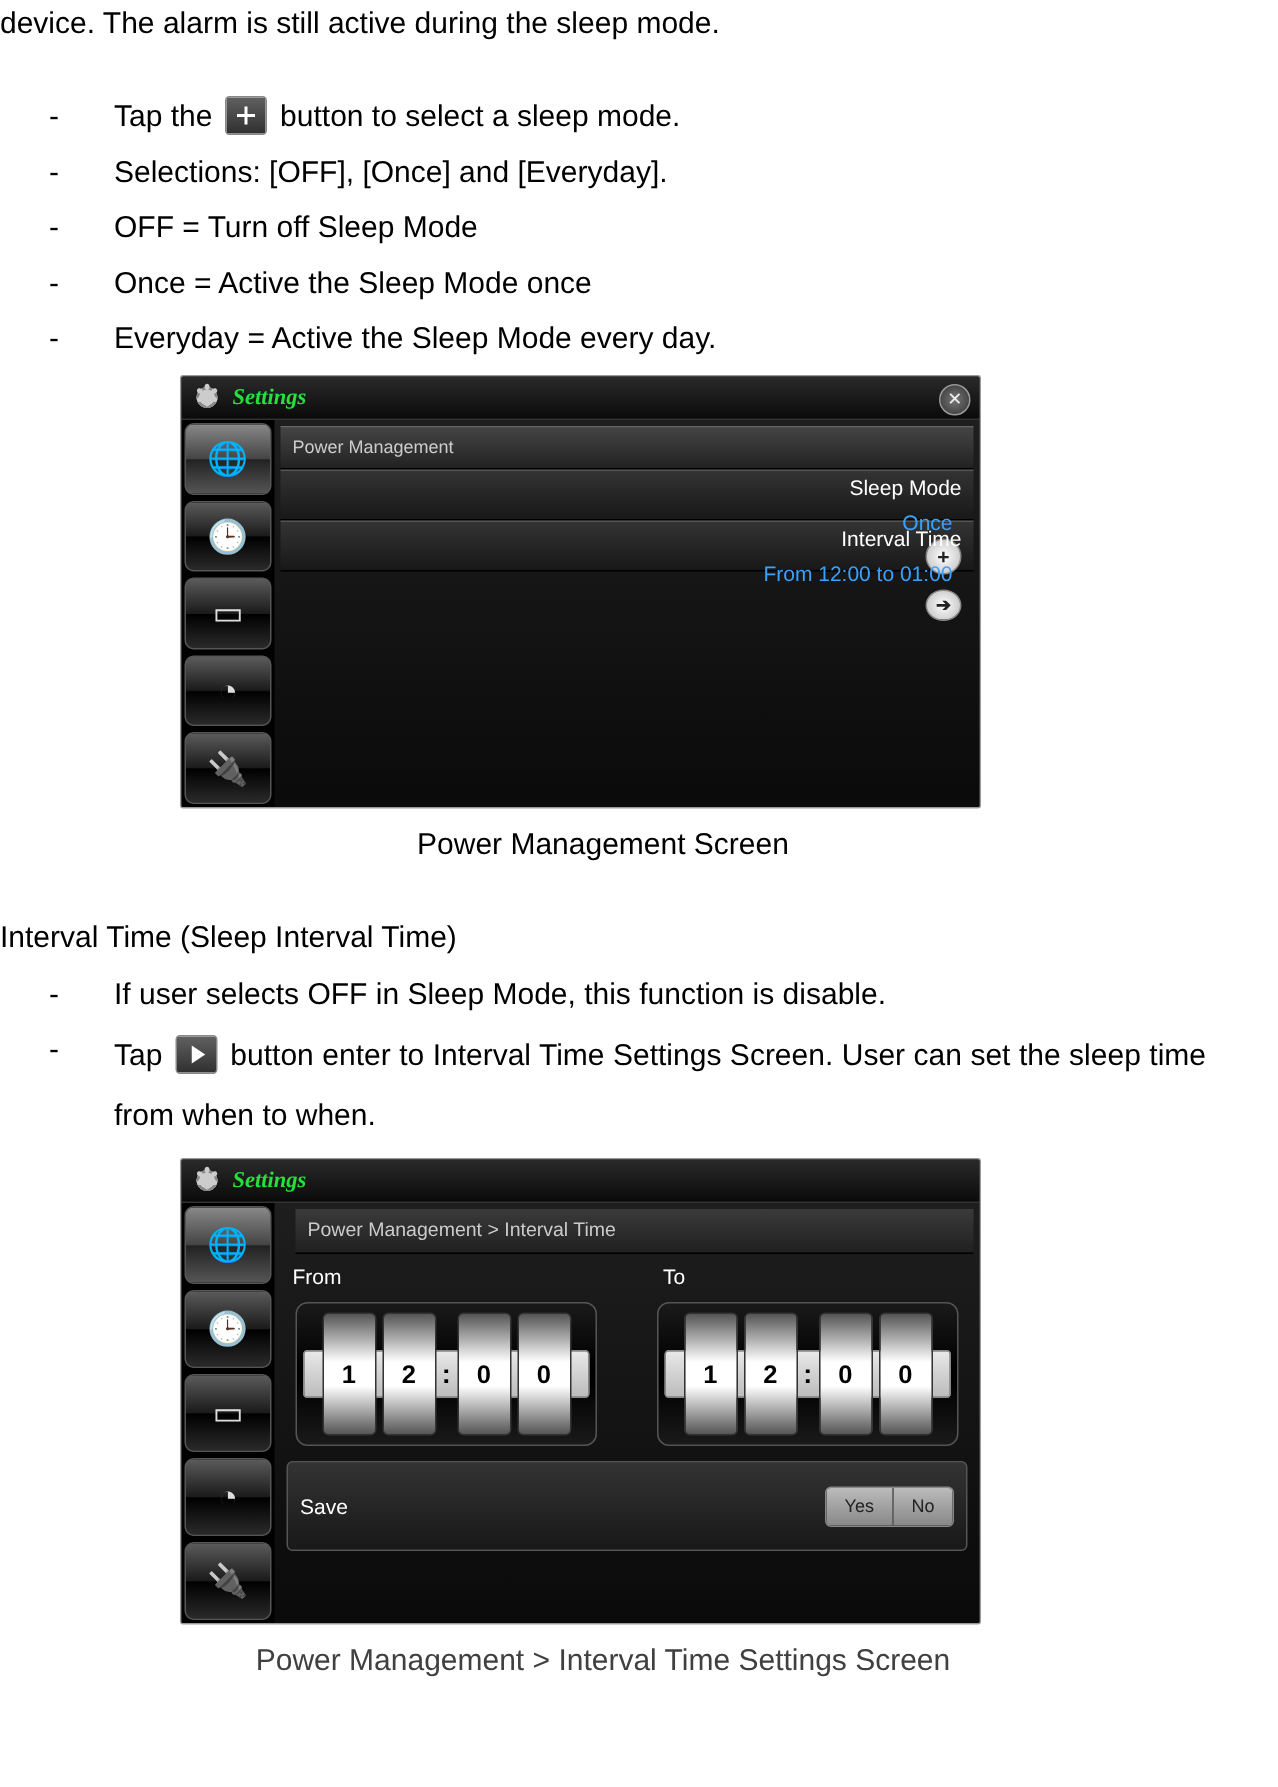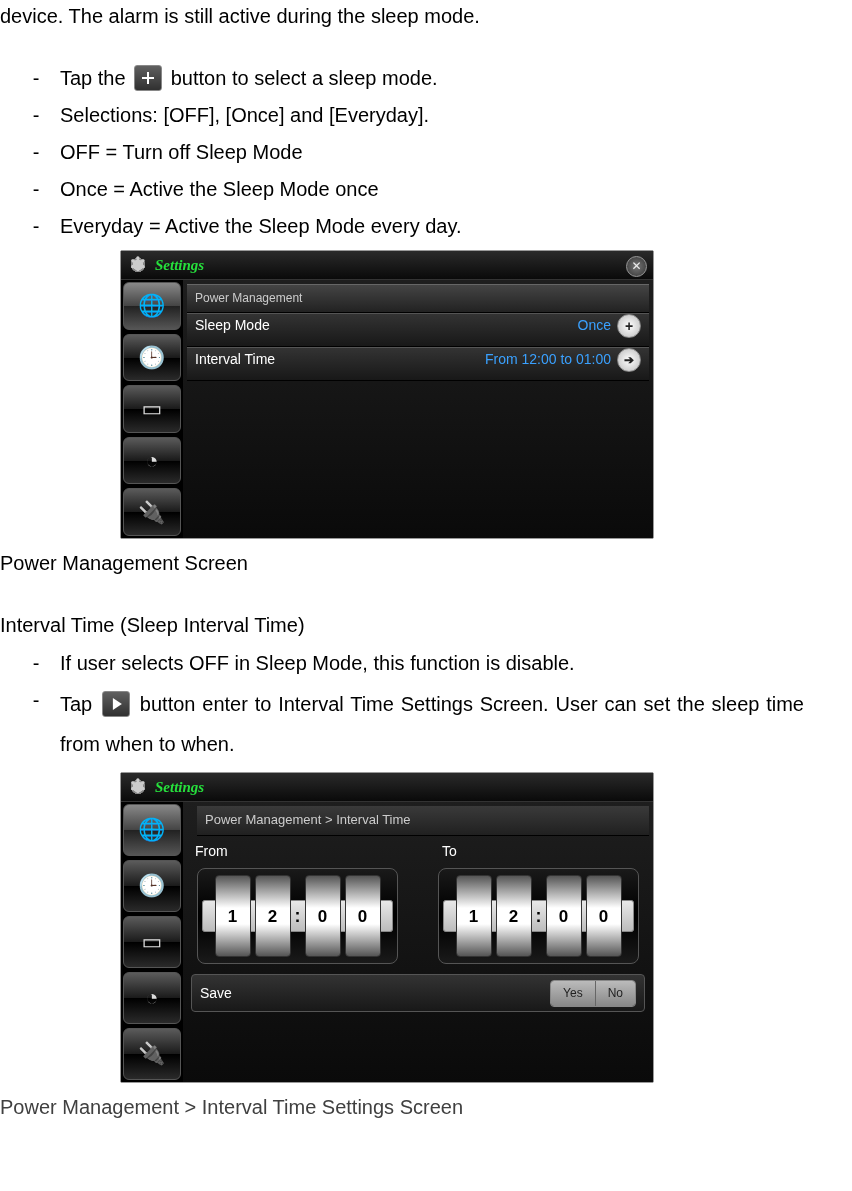--- a/index.html
+++ b/index.html
@@ -30,20 +30,21 @@
     align-items:flex-start;
   }
   ul.bullets > li .dash{
     width:12px;
     flex-shrink:0;
     text-align:center;
   }
   ul.bullets > li .text{
     flex:1;
     text-align:justify;
+    margin-left:16px;
   }
   .inline-icon{
     display:inline-block;
     width:26px;
     height:24px;
     vertical-align:-6px;
     margin:0 3px;
     border-radius:3px;
     background:linear-gradient(#606060,#303030);
     border:1px solid #888;
@@ -165,28 +166,29 @@
   .section-label{
     color:#ccc;
     font-size:12px;
     padding:4px 8px 4px 8px;
     background:linear-gradient(#444,#222);
     border-top:1px solid #666;
     border-bottom:1px solid #000;
   }
   .row{
     display:flex;
-    align-items:flex-start;
+    align-items:flex-end;
     height:32px;
     padding:0 8px;
     background:linear-gradient(#333,#181818);
     border-top:1px solid #555;
     border-bottom:1px solid #000;
     color:#fff;
     font-size:14px;
+    flex-direction:column;
   }
   .row .label{flex:1;}
   .row .value{color:#3aa1ff;margin-right:6px;}
   .row .end-btn{
     width:22px;height:22px;
     border-radius:50%;
     background:radial-gradient(circle,#fff,#bbb);
     border:1px solid #888;
     color:#222;
     display:flex;align-items:center;justify-content:center;
@@ -244,41 +246,41 @@
     display:flex;align-items:center;justify-content:center;
     color:#000;font-weight:bold;font-size:17px;
     border:1px solid #333;
   }
   .colon{color:#000;z-index:2;font-weight:bold;font-size:18px;align-self:center;}
   .save-row{
     display:flex;
     align-items:center;
     height:34px;
     margin:0 4px;
-    padding:1px 8px;
+    padding:12px 8px;
     background:linear-gradient(#333,#181818);
     border:1px solid #555;
     border-radius:4px;
     color:#fff;font-size:14px;
   }
   .save-row .label{flex:1;}
   .yn{
     display:flex;border:1px solid #888;border-radius:4px;overflow:hidden;
     font-size:12px;
   }
   .yn span{
     padding:3px 12px;
     background:linear-gradient(#bbb,#888);
     color:#222;
     border-left:1px solid #666;
   }
   .yn span:first-child{border-left:none;}
 
   .caption{
-    text-align:left;
+    text-align:center;
     margin:6px 0 18px 0;
   }
   .caption.red{color:#404040;}
 </style>
 </head>
 <body>
 
 <div class="page">
 
   <div class="partial-line">device. The alarm is still active during the sleep mode.</div>

